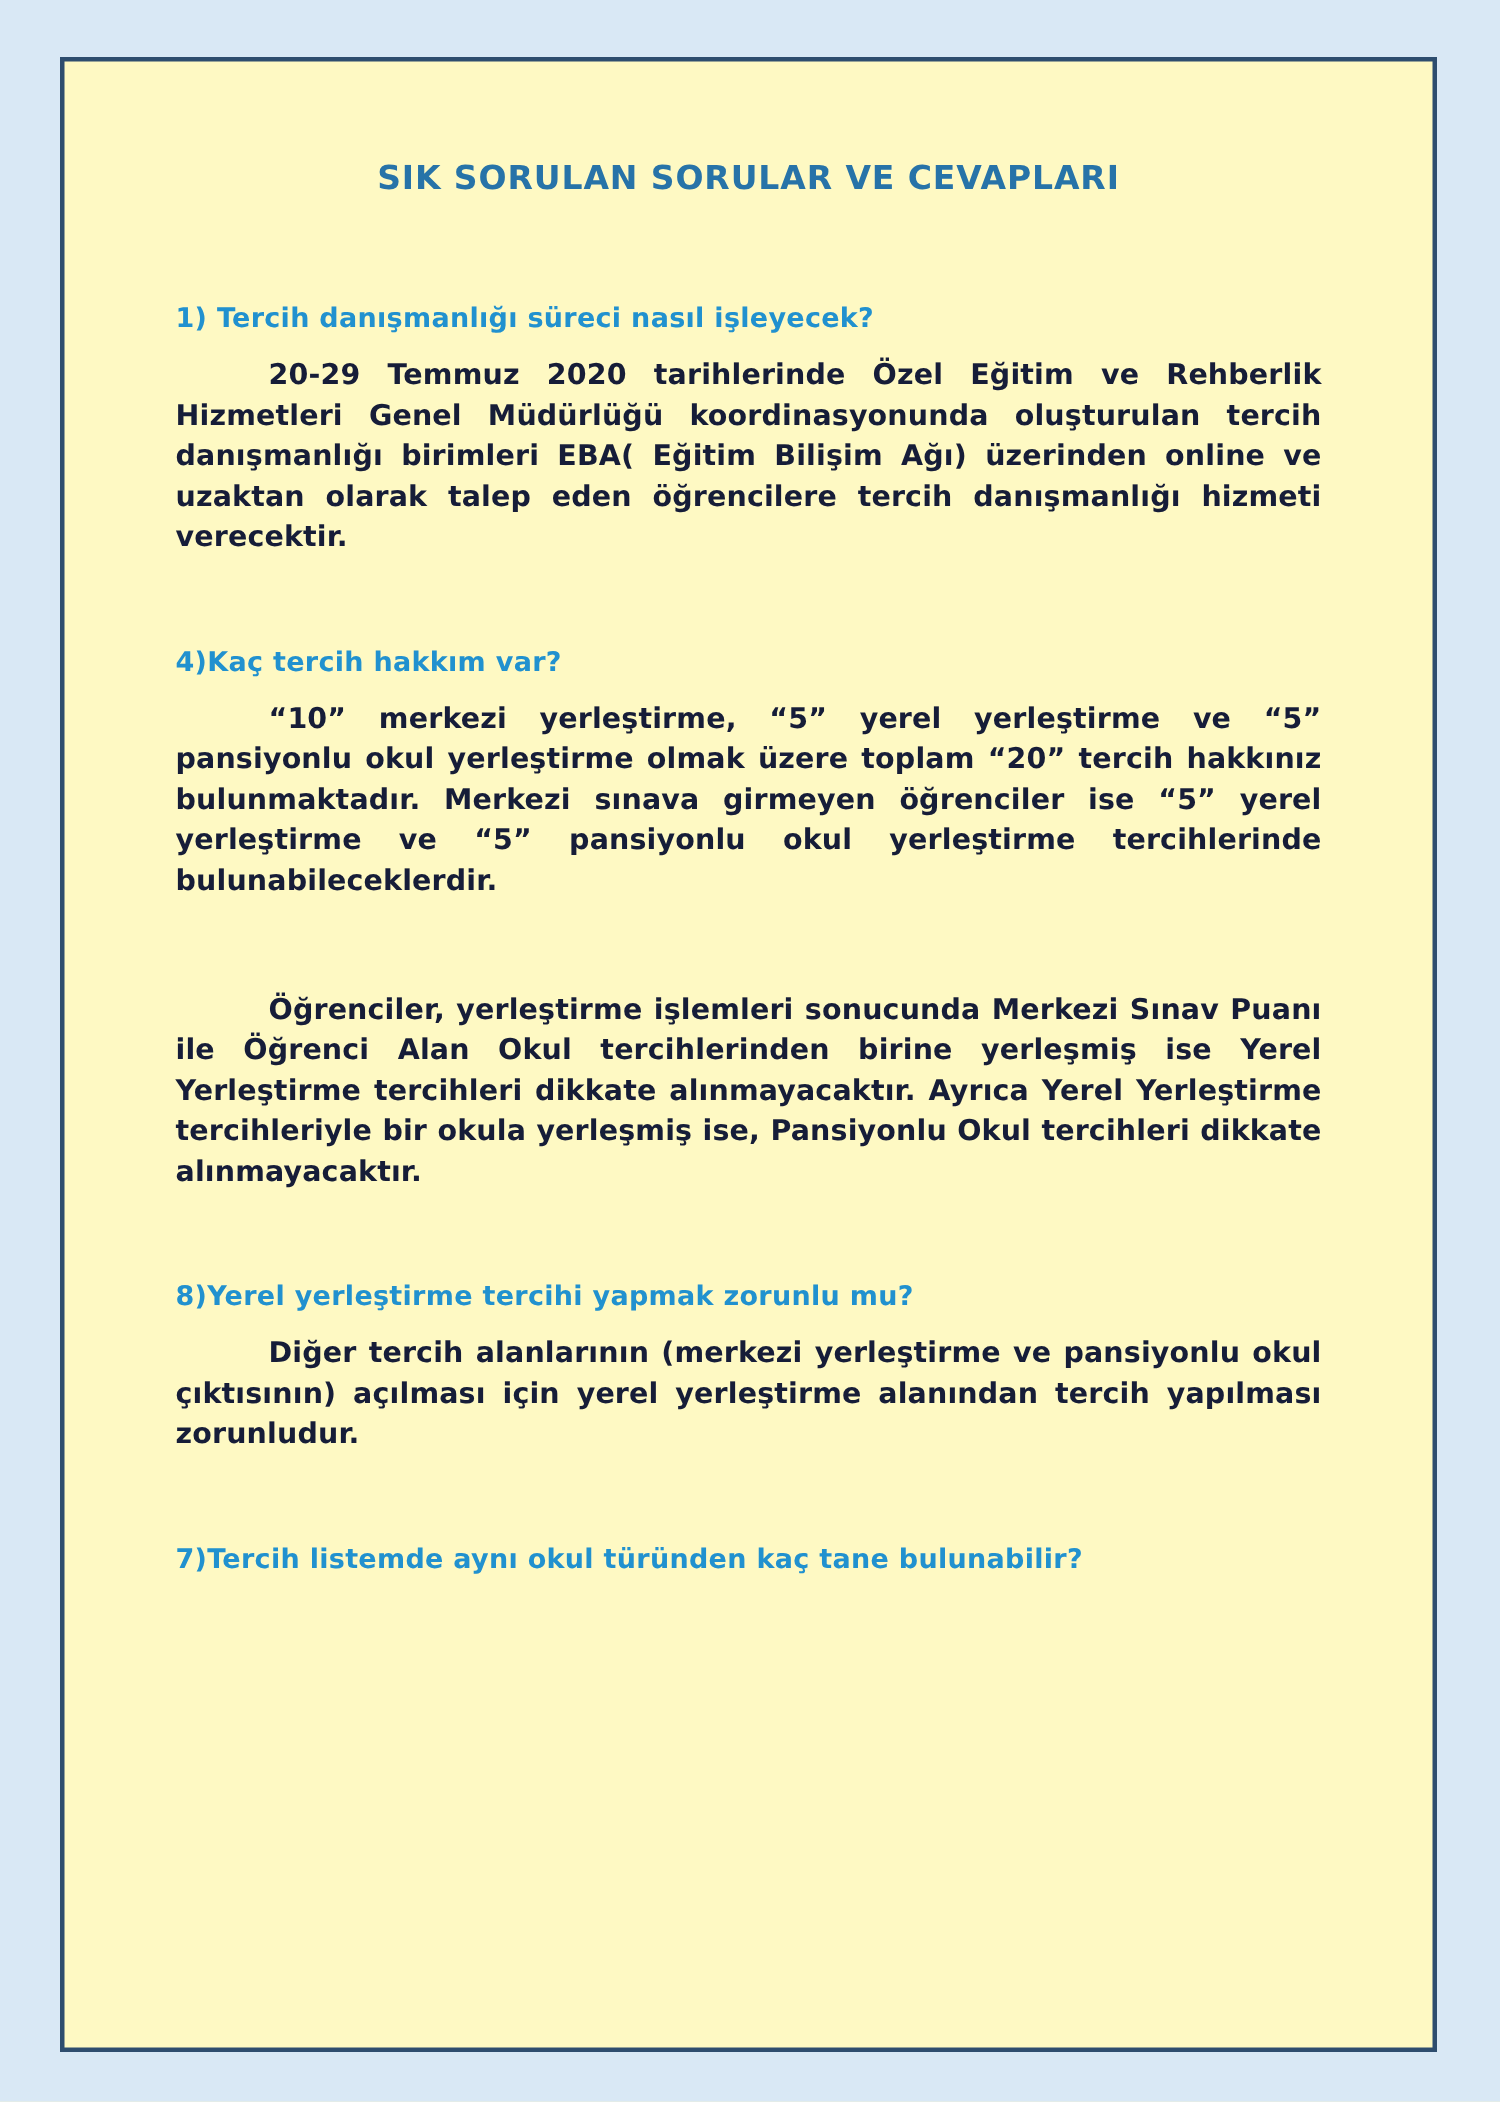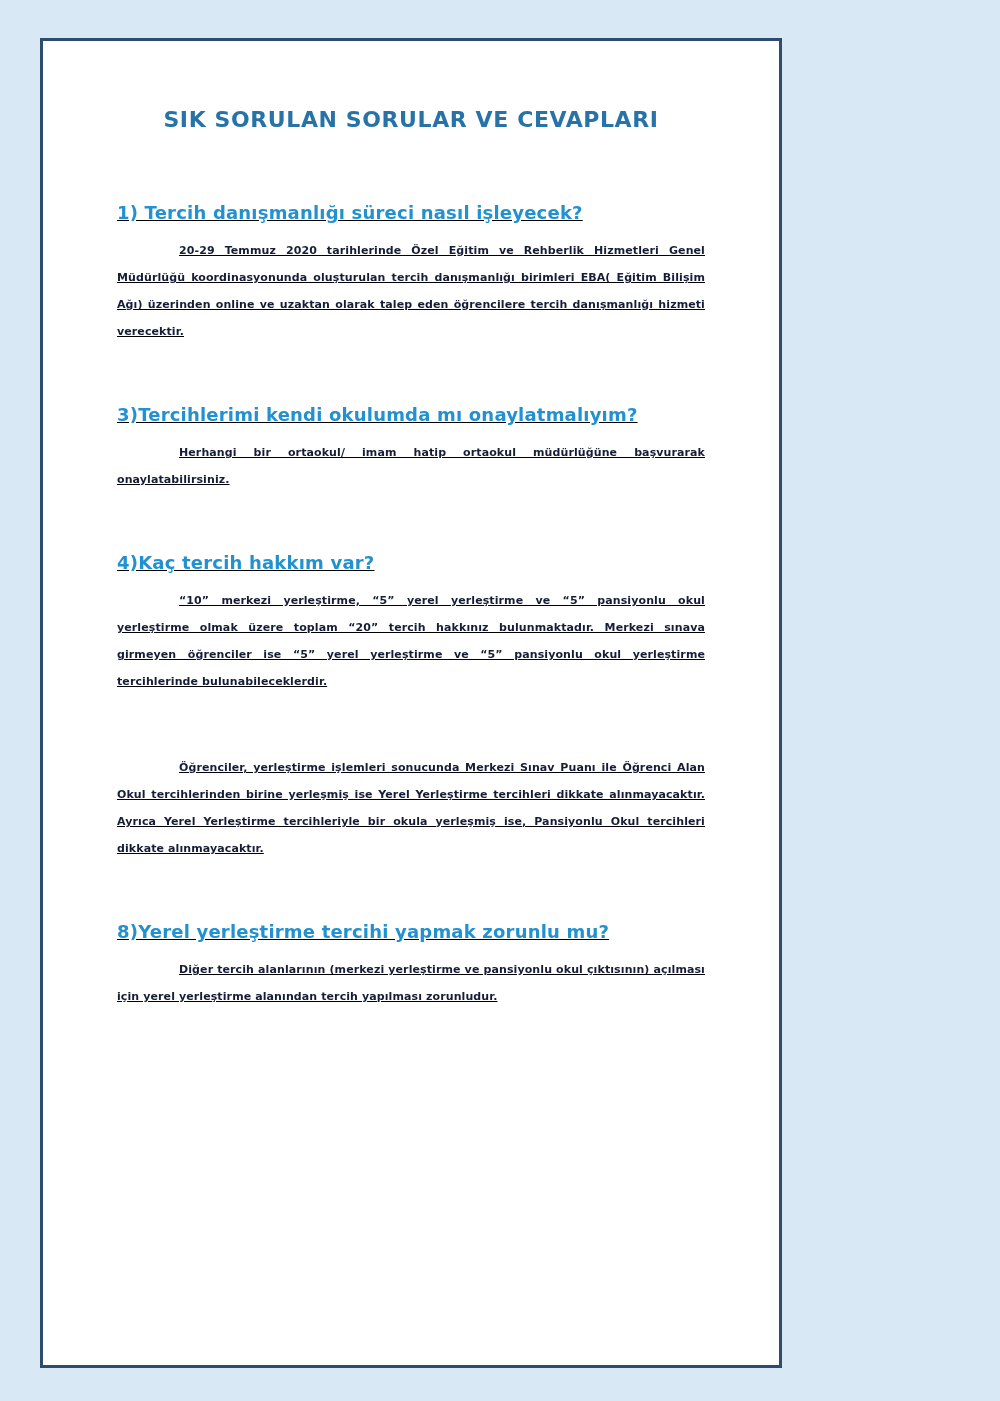--- a/index.html
+++ b/index.html
@@ -14,84 +14,81 @@
     width: 1000px;
     height: 1401px;
     background: var(--page-background);
     font-family: "DejaVu Sans", "Liberation Sans", sans-serif;
     overflow: hidden;
   }
   .frame {
     position: absolute;
     left: 40px;
     top: 38px;
-    width: 742px;
+    width: 918px;
     height: 1330px;
     border: 3px solid var(--frame-border);
-    background: #ffffff;
+    background: #fef9c3;
   }
   .content {
     padding: 0 74px;
   }
   .page-title {
     margin-top: 66px;
     text-align: center;
     color: var(--title-text);
     font-size: 22px;
     font-weight: bold;
     letter-spacing: 0.6px;
   }
-  .faq-item { margin-top: 59px; text-decoration: underline; }
+  .faq-item { margin-top: 59px; }
   .faq-item:first-of-type { margin-top: 70px; }
   .question {
     color: var(--question-text);
     font-size: 18px;
     font-weight: bold;
     letter-spacing: 0.2px;
     margin-bottom: 14px;
   }
   .answer {
     color: var(--answer-text);
-    font-size: 11px;
+    font-size: 19px;
     font-weight: bold;
     line-height: 27px;
     text-align: justify;
     text-indent: 62px;
     letter-spacing: 0.1px;
   }
 </style>
 </head>
 <body>
 
 <div class="frame">
   <div class="content">
     <h1 class="page-title">SIK SORULAN SORULAR VE CEVAPLARI</h1>
     <div>
   <section class="faq-item">
     <h2 class="question">1) Tercih danışmanlığı süreci nasıl işleyecek?</h2>
     <p class="answer">20-29 Temmuz 2020 tarihlerinde Özel Eğitim ve Rehberlik Hizmetleri Genel Müdürlüğü koordinasyonunda oluşturulan tercih danışmanlığı birimleri EBA( Eğitim Bilişim Ağı) üzerinden online ve uzaktan olarak talep eden öğrencilere tercih danışmanlığı hizmeti verecektir.</p>
   </section>
 
 
-  <section class="faq-item">
-    <h2 class="question">3)Tercihlerimi kendi okulumda mı onaylatmalıyım?</h2>
-    <p class="answer">Herhangi bir ortaokul/ imam hatip ortaokul müdürlüğüne başvurarak onaylatabilirsiniz.</p>
-  </section>
 
   <section class="faq-item">
     <h2 class="question">4)Kaç tercih hakkım var?</h2>
     <p class="answer">“10” merkezi yerleştirme, “5” yerel yerleştirme ve “5” pansiyonlu okul yerleştirme olmak üzere toplam “20” tercih hakkınız bulunmaktadır. Merkezi sınava girmeyen öğrenciler ise “5” yerel yerleştirme ve “5” pansiyonlu okul yerleştirme tercihlerinde bulunabileceklerdir.</p>
   </section>
 
   <section class="faq-item">
     <p class="answer">Öğrenciler, yerleştirme işlemleri sonucunda Merkezi Sınav Puanı ile Öğrenci Alan Okul tercihlerinden birine yerleşmiş ise Yerel Yerleştirme tercihleri dikkate alınmayacaktır. Ayrıca Yerel Yerleştirme tercihleriyle bir okula yerleşmiş ise, Pansiyonlu Okul tercihleri dikkate alınmayacaktır.</p>
   </section>
 
   <section class="faq-item">
     <h2 class="question">8)Yerel yerleştirme tercihi yapmak zorunlu mu?</h2>
     <p class="answer">Diğer tercih alanlarının (merkezi yerleştirme ve pansiyonlu okul çıktısının) açılması için yerel yerleştirme alanından tercih yapılması zorunludur.</p>
   </section>
 
   <section class="faq-item">
+    <h2 class="question">7)Tercih listemde aynı okul türünden kaç tane bulunabilir?</h2>
   </section>
 </div>
   </div>
 </div>
 
 </body></html>

